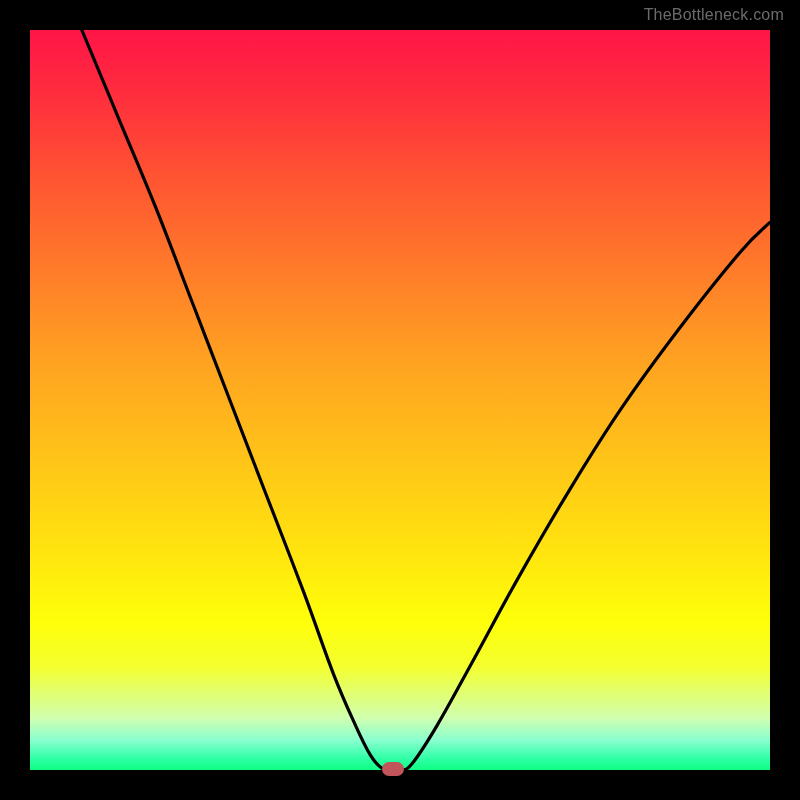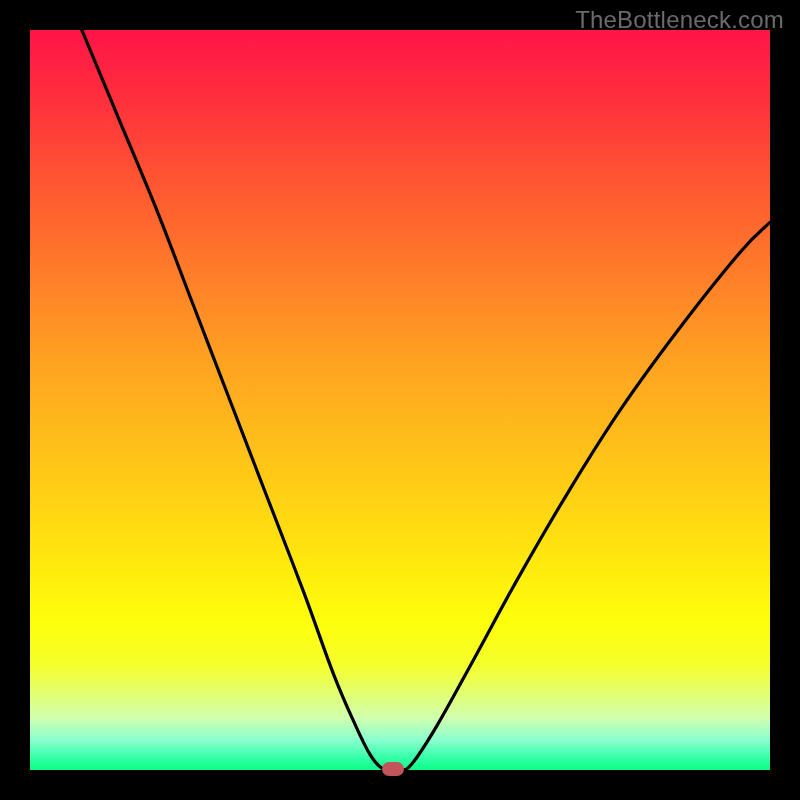--- a/index.html
+++ b/index.html
@@ -36,21 +36,21 @@
       #88ffcf 96%,
       #2effa5 98.5%,
       #0eff84 100%
     );
   }
   .watermark {
     position: absolute;
     top: 6px;
     right: 16px;
     color: #6b6b6b;
-    font-size: 24px;
+    font-size: 16px;
     font-weight: 500;
     letter-spacing: 0.2px;
   }
   .curve-svg {
     position: absolute;
     left: 0;
     top: 0;
     width: 740px;
     height: 740px;
   }

